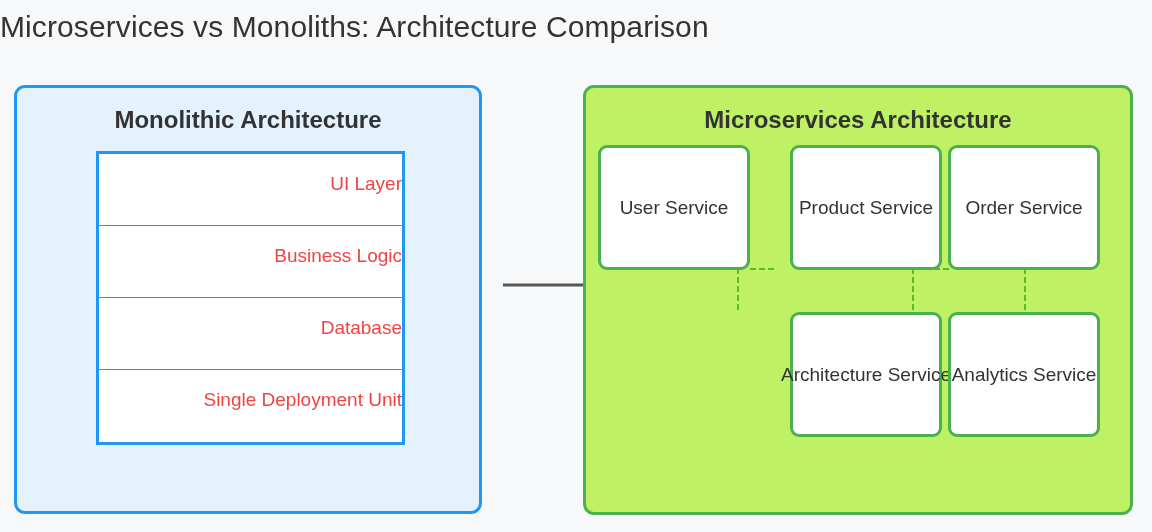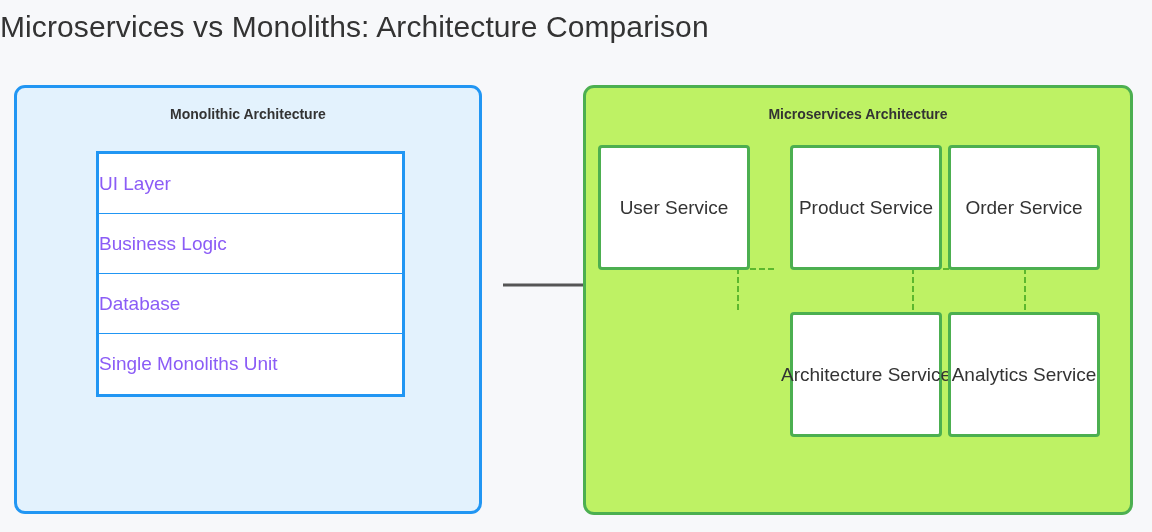--- a/index.html
+++ b/index.html
@@ -31,21 +31,21 @@
   .panel {
     position: absolute;
     box-sizing: border-box;
     border-radius: 11px;
   }
   .panel-title {
     position: absolute;
     left: 0;
     width: 100%;
     text-align: center;
-    font-size: 14px;
+    font-size: 24px;
     font-weight: bold;
     color: #333333;
   }
 
   #monolith-panel {
     left: 14px;
     top: 85px;
     width: 468px;
     height: 429px;
     background: #e3f2fd;
@@ -68,40 +68,40 @@
     position: absolute;
     left: 79px;
     top: 63px;
     width: 309px;
     box-sizing: border-box;
     border: 3px solid #2196f3;
     background: #ffffff;
   }
   .layer-row {
     box-sizing: border-box;
-    height: 60px;
+    height: 72px;
     line-height: 60px;
-    text-align: left;
+    text-align: right;
     font-size: 19px;
-    color: #8b5cf6;
+    color: #ef4444;
     background: #ffffff;
     border-bottom: 1.5px solid #2196f3;
     white-space: nowrap;
   }
   .layer-row:last-child { border-bottom: none; }
 
   
   .service-box {
     position: absolute;
     box-sizing: border-box;
     width: 152px;
     height: 125px;
     background: #ffffff;
     border: 3px solid #4caf50;
-    border-radius: 4px;
+    border-radius: 9px;
   }
   .service-label {
     position: absolute;
     left: 50%;
     top: 50%;
     transform: translate(-50%, -50%);
     white-space: nowrap;
     font-size: 19px;
     color: #333333;
   }
@@ -142,21 +142,21 @@
 <div id="page-title">Microservices vs Monoliths: Architecture Comparison</div>
 
 <div class="panel" id="monolith-panel">
 
   <div class="panel-title">Monolithic Architecture</div>
 
   <div id="layer-stack">
     <div class="layer-row">UI Layer</div>
     <div class="layer-row">Business Logic</div>
     <div class="layer-row">Database</div>
-    <div class="layer-row">Single Monoliths Unit</div>
+    <div class="layer-row">Single Deployment Unit</div>
   </div>
 </div>
 
 <svg id="flow-arrow" viewBox="0 0 96 20">
   <line x1="0" y1="10" x2="82" y2="10" stroke="#555555" stroke-width="3"></line>
   <polygon points="80,3 96,10 80,17" fill="#555555"></polygon>
 </svg>
 
 <div class="panel" id="microservices-panel">
 

